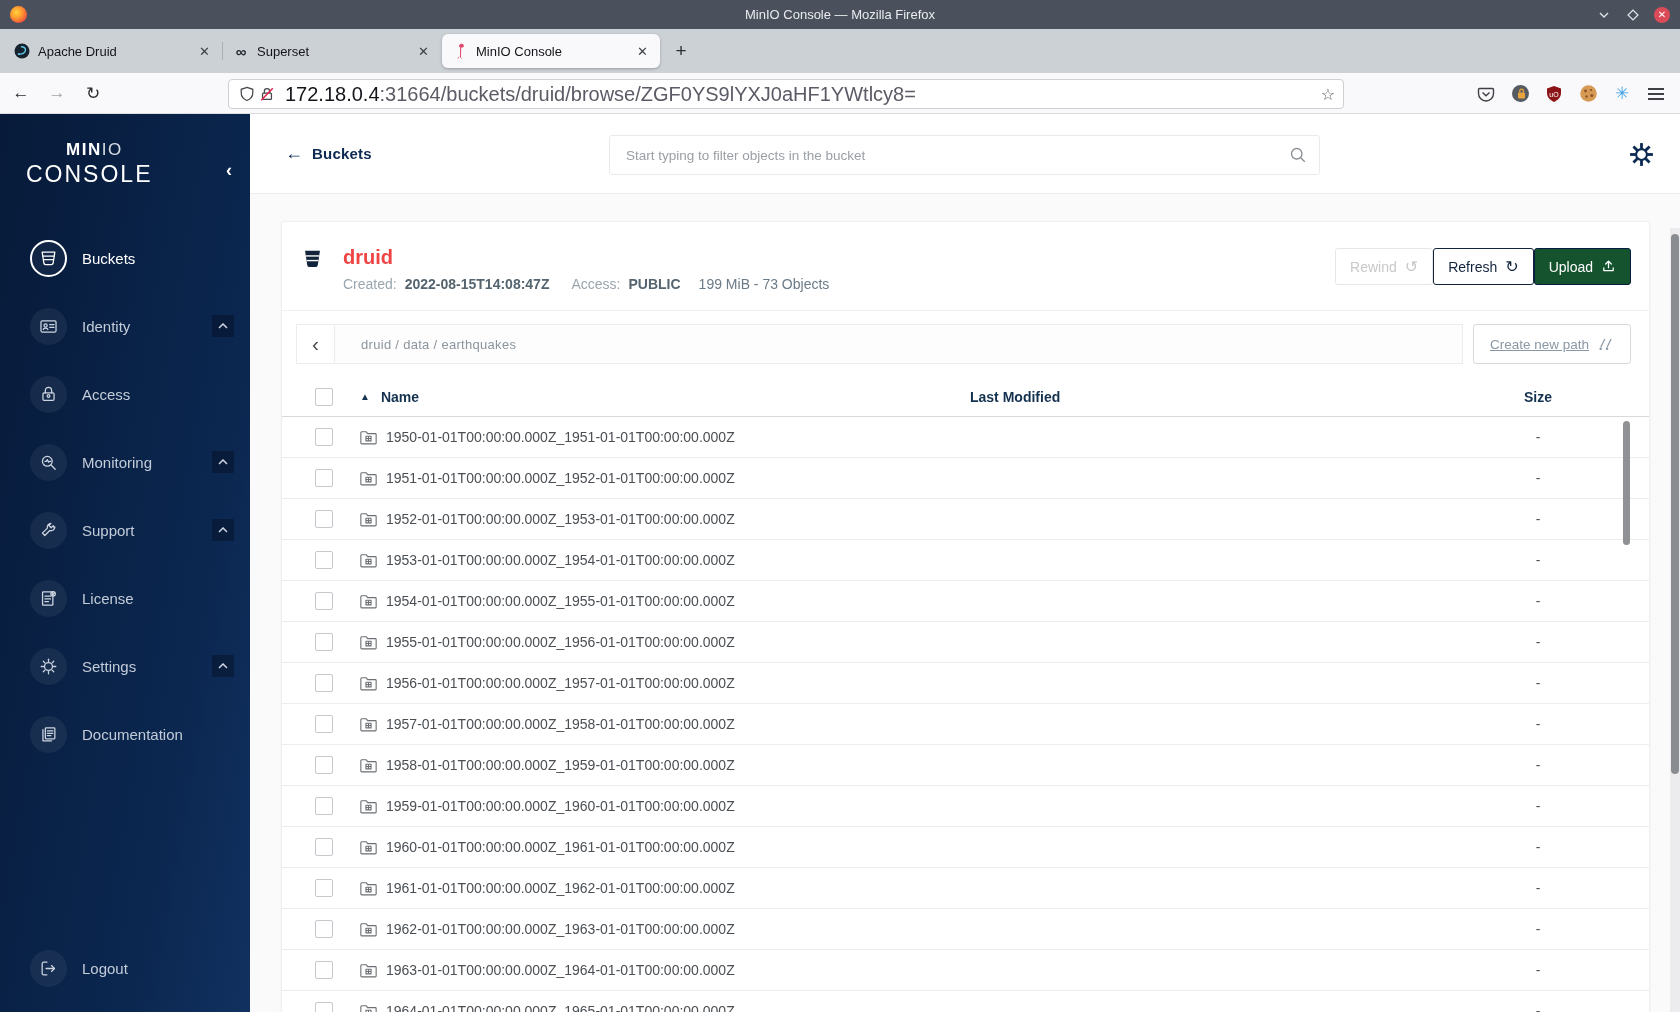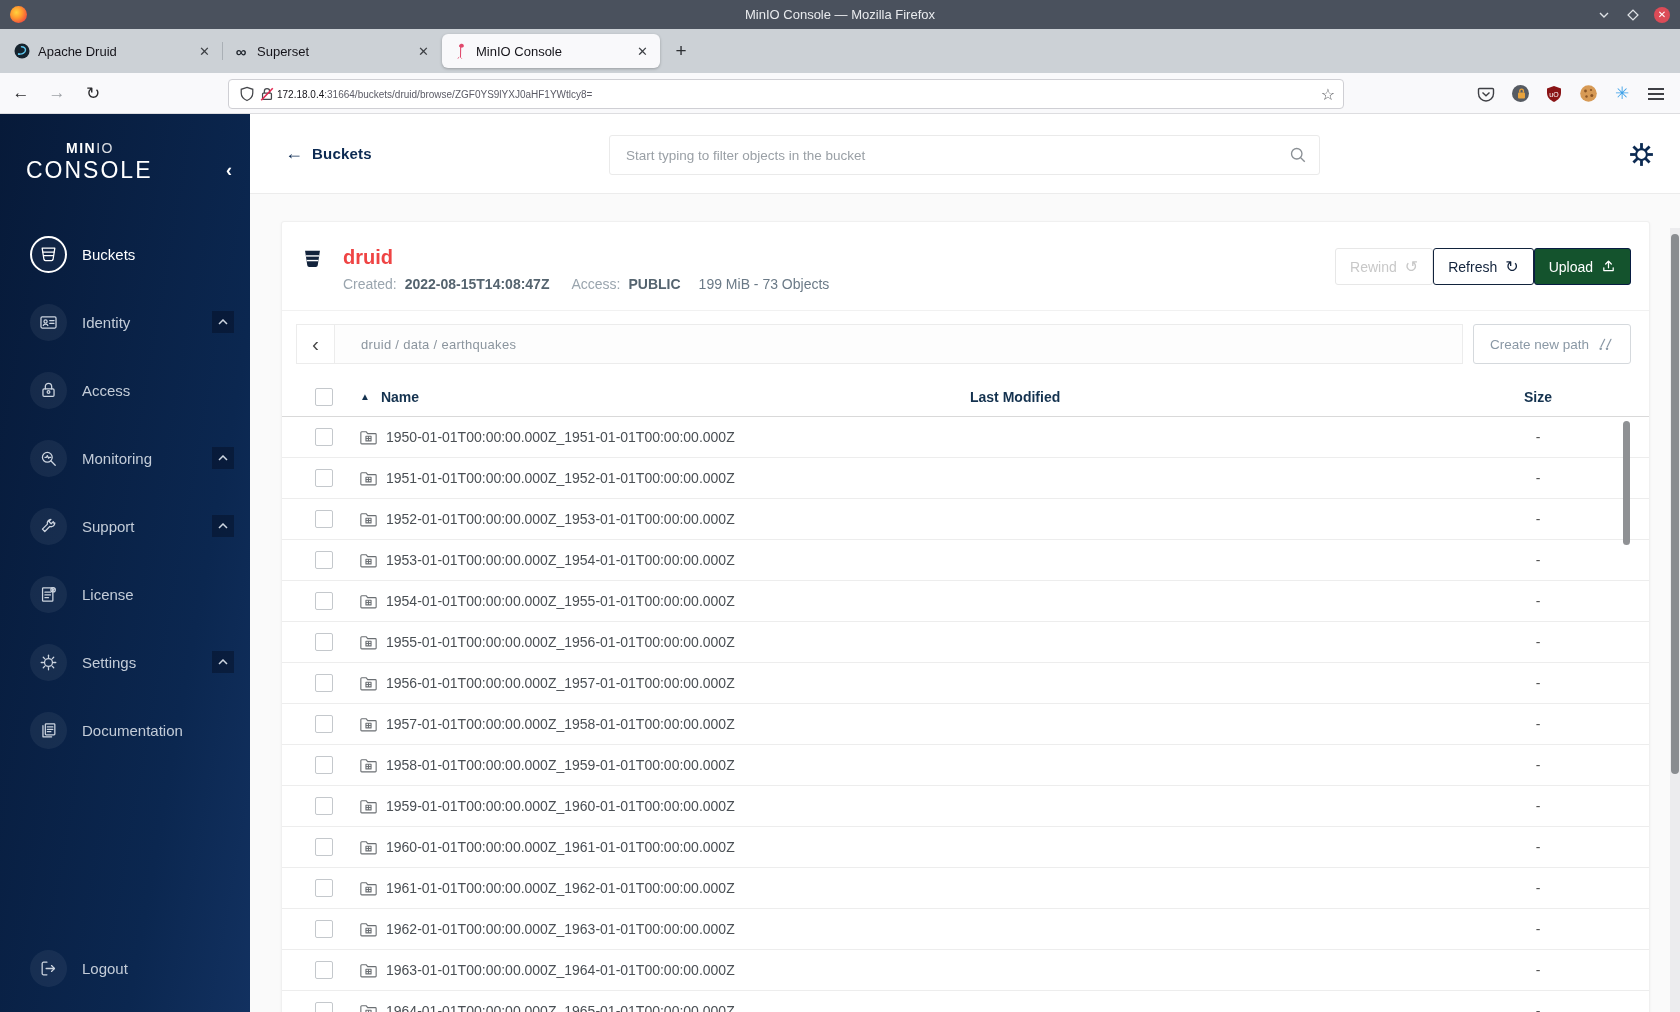--- a/index.html
+++ b/index.html
@@ -21,36 +21,36 @@
   .tab.active::before, .tab.active + .tab::before { display:none; }
   .tab-label { flex:1; overflow:hidden; white-space:nowrap; text-overflow:ellipsis; margin-left:8px; }
   .tab-close { color:#3c3f44; font-size:13px; padding:2px 4px; border-radius:3px; }
   .favicon { width:16px; height:16px; flex:0 0 16px; display:flex; align-items:center; justify-content:center; }
   .newtab { width:28px; height:28px; margin-left:6px; display:flex; align-items:center; justify-content:center; color:#2c2f33; font-size:19px; border-radius:4px; }
 
   .navbar { position:absolute; left:0; top:73px; width:1680px; height:41px; background:#f9f9fb; border-bottom:1px solid #dddde0; display:flex; align-items:center; }
   .nav-btn { width:30px; height:30px; display:flex; align-items:center; justify-content:center; font-size:17px; color:#2b2b2e; border-radius:4px; margin-left:6px; }
   .nav-btn.dim { color:#9ea1a6; }
   .urlbar { position:absolute; left:228px; top:6px; width:1116px; height:30px; background:#fff; border:1px solid #cfcfd4; border-radius:4px; display:flex; align-items:center; padding:0 8px; }
-  .url-text { flex:1; font-size:10px; margin-left:0; white-space:nowrap; overflow:hidden; }
+  .url-text { flex:1; font-size:20px; margin-left:8px; white-space:nowrap; overflow:hidden; }
   .url-host { color:#15141a; }
   .url-rest { color:#15141a; }
   .url-star { color:#55575c; font-size:16px; }
   .nav-icons { position:absolute; right:14px; top:0; height:41px; display:flex; align-items:center; gap:14px; }
   .ni { width:20px; height:20px; display:flex; align-items:center; justify-content:center; }
   .hamburger { display:flex; flex-direction:column; gap:3px; }
   .hamburger span { width:16px; height:2px; background:#3f4045; display:block; }
 
   
   .viewport { position:absolute; left:0; top:114px; width:1680px; height:898px; display:flex; }
 
   
   .sidebar { width:250px; height:898px; background:linear-gradient(100deg,#071a39 0%,#0b2750 70%, #123160 100%); color:#c3ccd8; flex:0 0 250px; display:flex; flex-direction:column; position:relative; }
   .brand { margin:26px 0 0 26px; color:#fff; }
-  .brand-small { font-size:14px; letter-spacing:1.5px;padding-left:40px; }
+  .brand-small { font-size:17px; letter-spacing:1.5px;padding-left:40px; }
   .brand-small b { font-weight:700; } .brand-small span { font-weight:300; opacity:.85; }
   .brand-large { font-size:23px; font-weight:400; letter-spacing:2px; margin-top:1px; }
   .collapse { position:absolute; right:18px; top:46px; color:#fff; font-size:18px; font-weight:700; }
   .menu { margin-top:36px; display:flex; flex-direction:column; }
   .mitem { height:40px; margin:14px 0; display:flex; align-items:center; padding:0 18px 0 30px; position:relative; cursor:default; }
   .micon { width:37px; height:37px; border-radius:50%; background:rgba(255,255,255,.06); display:flex; align-items:center; justify-content:center; flex:0 0 37px; }
   .mitem.active .micon { border:2px solid #fff; background:rgba(255,255,255,.04); }
   .mlabel { margin-left:15px; font-size:15px; color:#c3ccd8; }
   .mitem.active .mlabel { color:#fff; }
   .caret { position:absolute; right:16px; width:22px; height:22px; background:rgba(4,14,34,.45); display:flex; align-items:center; justify-content:center; }
@@ -82,21 +82,21 @@
   .btn { height:37px; border-radius:3px; font-size:14px; display:flex; align-items:center; gap:8px; padding:0 14px; border:1px solid transparent; cursor:pointer; font-family:"Liberation Sans",sans-serif; background:#fff; }
   .btn-disabled { border-color:#e7e7e7; color:#c8c8c8; }
   .btn-outline { border-color:#12233c; color:#12233c; }
   .btn-primary { background:#14532d; color:#fff; border-color:#081C42; }
   .btn .gly { font-size:16px; line-height:1; }
 
   .browse-bar { border-top:1px solid #f1f1f1; padding:13px 18px 13px 14px; display:flex; align-items:center; }
   .crumb-wrap { flex:1; height:40px; border:1px solid #ececec; background:#fdfdfd; display:flex; align-items:center; margin-right:10px; }
   .crumb-back { width:38px; height:100%; border-right:1px solid #ececec; display:flex; align-items:center; justify-content:center; color:#4a4a4a; font-size:21px; background:#fff; }
   .crumb-path { margin-left:26px; font-size:13px; color:#8b959e; letter-spacing:.3px; }
-  .btn-create { height:40px; border:1px solid #d5d9dd; border-radius:3px; color:#8a98a5; font-size:13.5px; display:flex; align-items:center; gap:9px; padding:0 16px; background:#fff; }
+  .btn-create { height:40px; border:1px solid #d5d9dd; border-radius:3px; color:#8a98a5; font-size:13.5px; display:flex; align-items:center; gap:9px; padding:0 16px; background:#fff;text-decoration:underline; }
 
   .tablewrap { position:relative; }
   .thead, .trow { display:grid; grid-template-columns:70px 582px 1fr 170px 26px; align-items:center; }
   .thead { height:40px; border-bottom:1px solid #d9d9d9; font-size:14px; font-weight:700; color:#14324f; }
   .trow { height:41px; border-bottom:1px solid #ededed; font-size:14px; color:#4a4f54; }
   .cb { width:18px; height:18px; border:1px solid #c4c8cc; border-radius:2px; background:#fff; margin-left:33px; display:block; }
   .name-cell { display:flex; align-items:center; gap:9px; padding-left:8px; }
   .sort-tri { font-size:10px; color:#14324f; margin-right:2px; }
   .lm-cell { padding-left:36px; }
   .size-cell { text-align:center; color:#555; }

